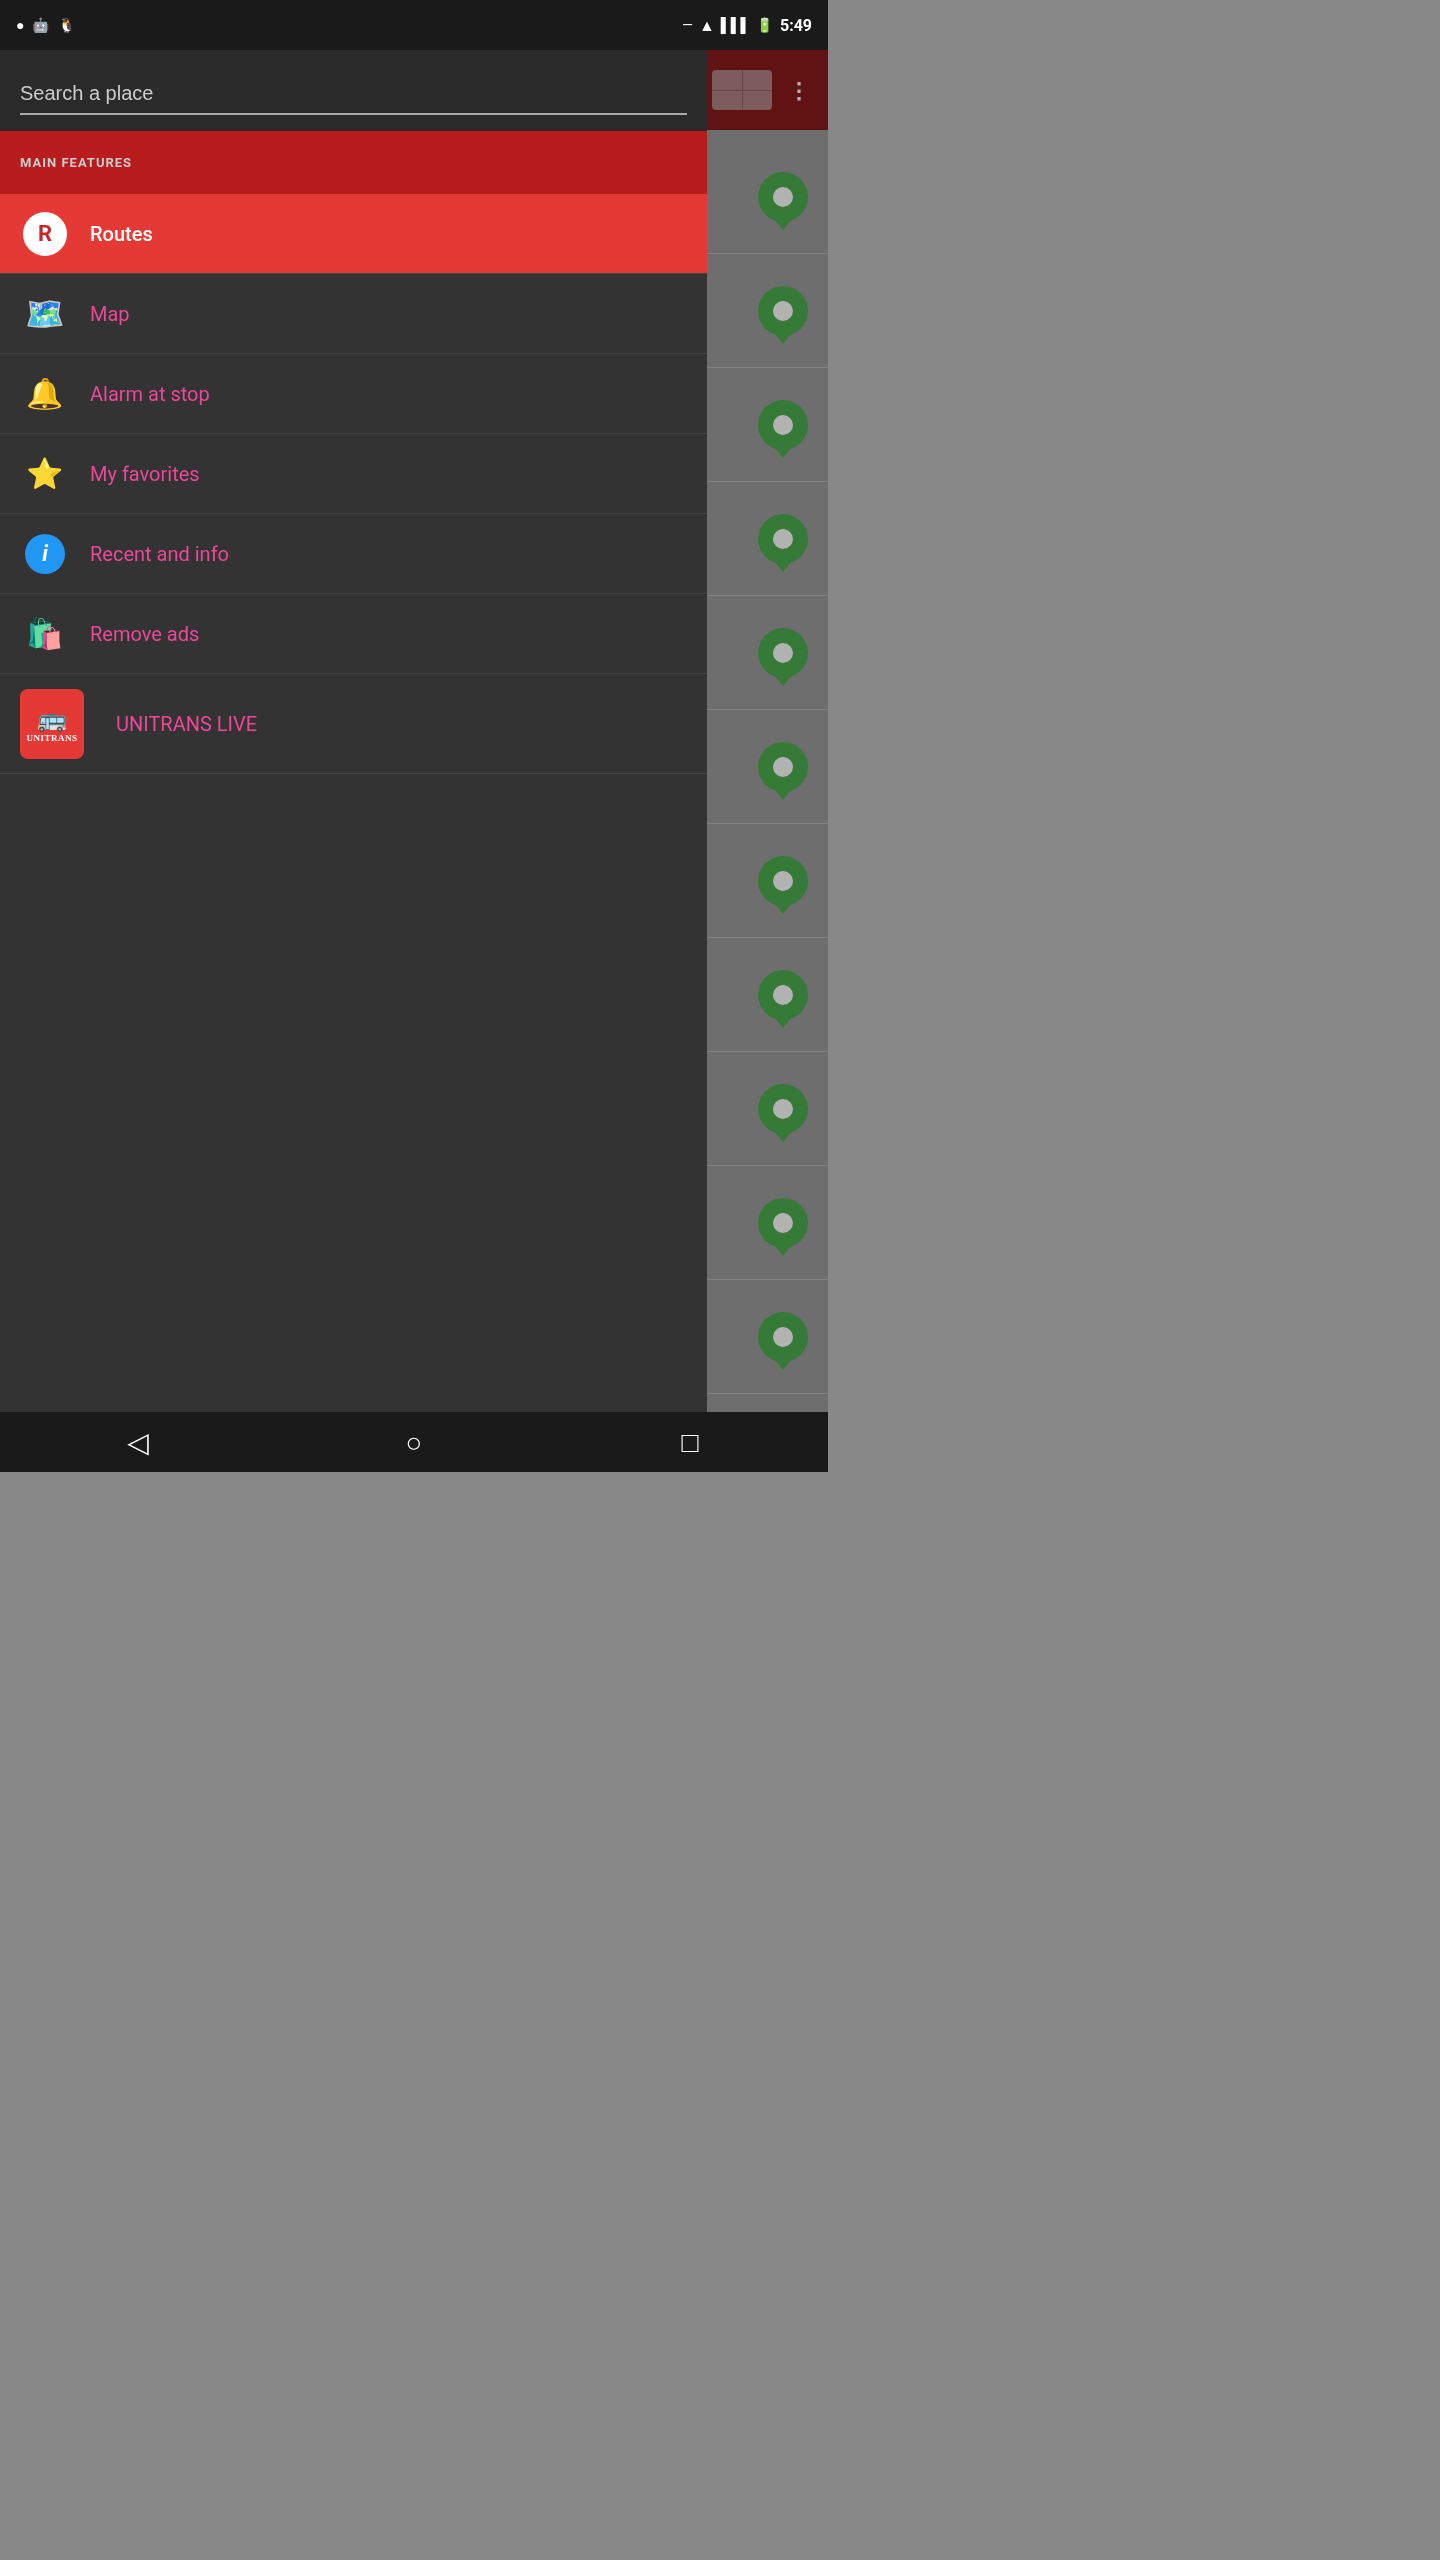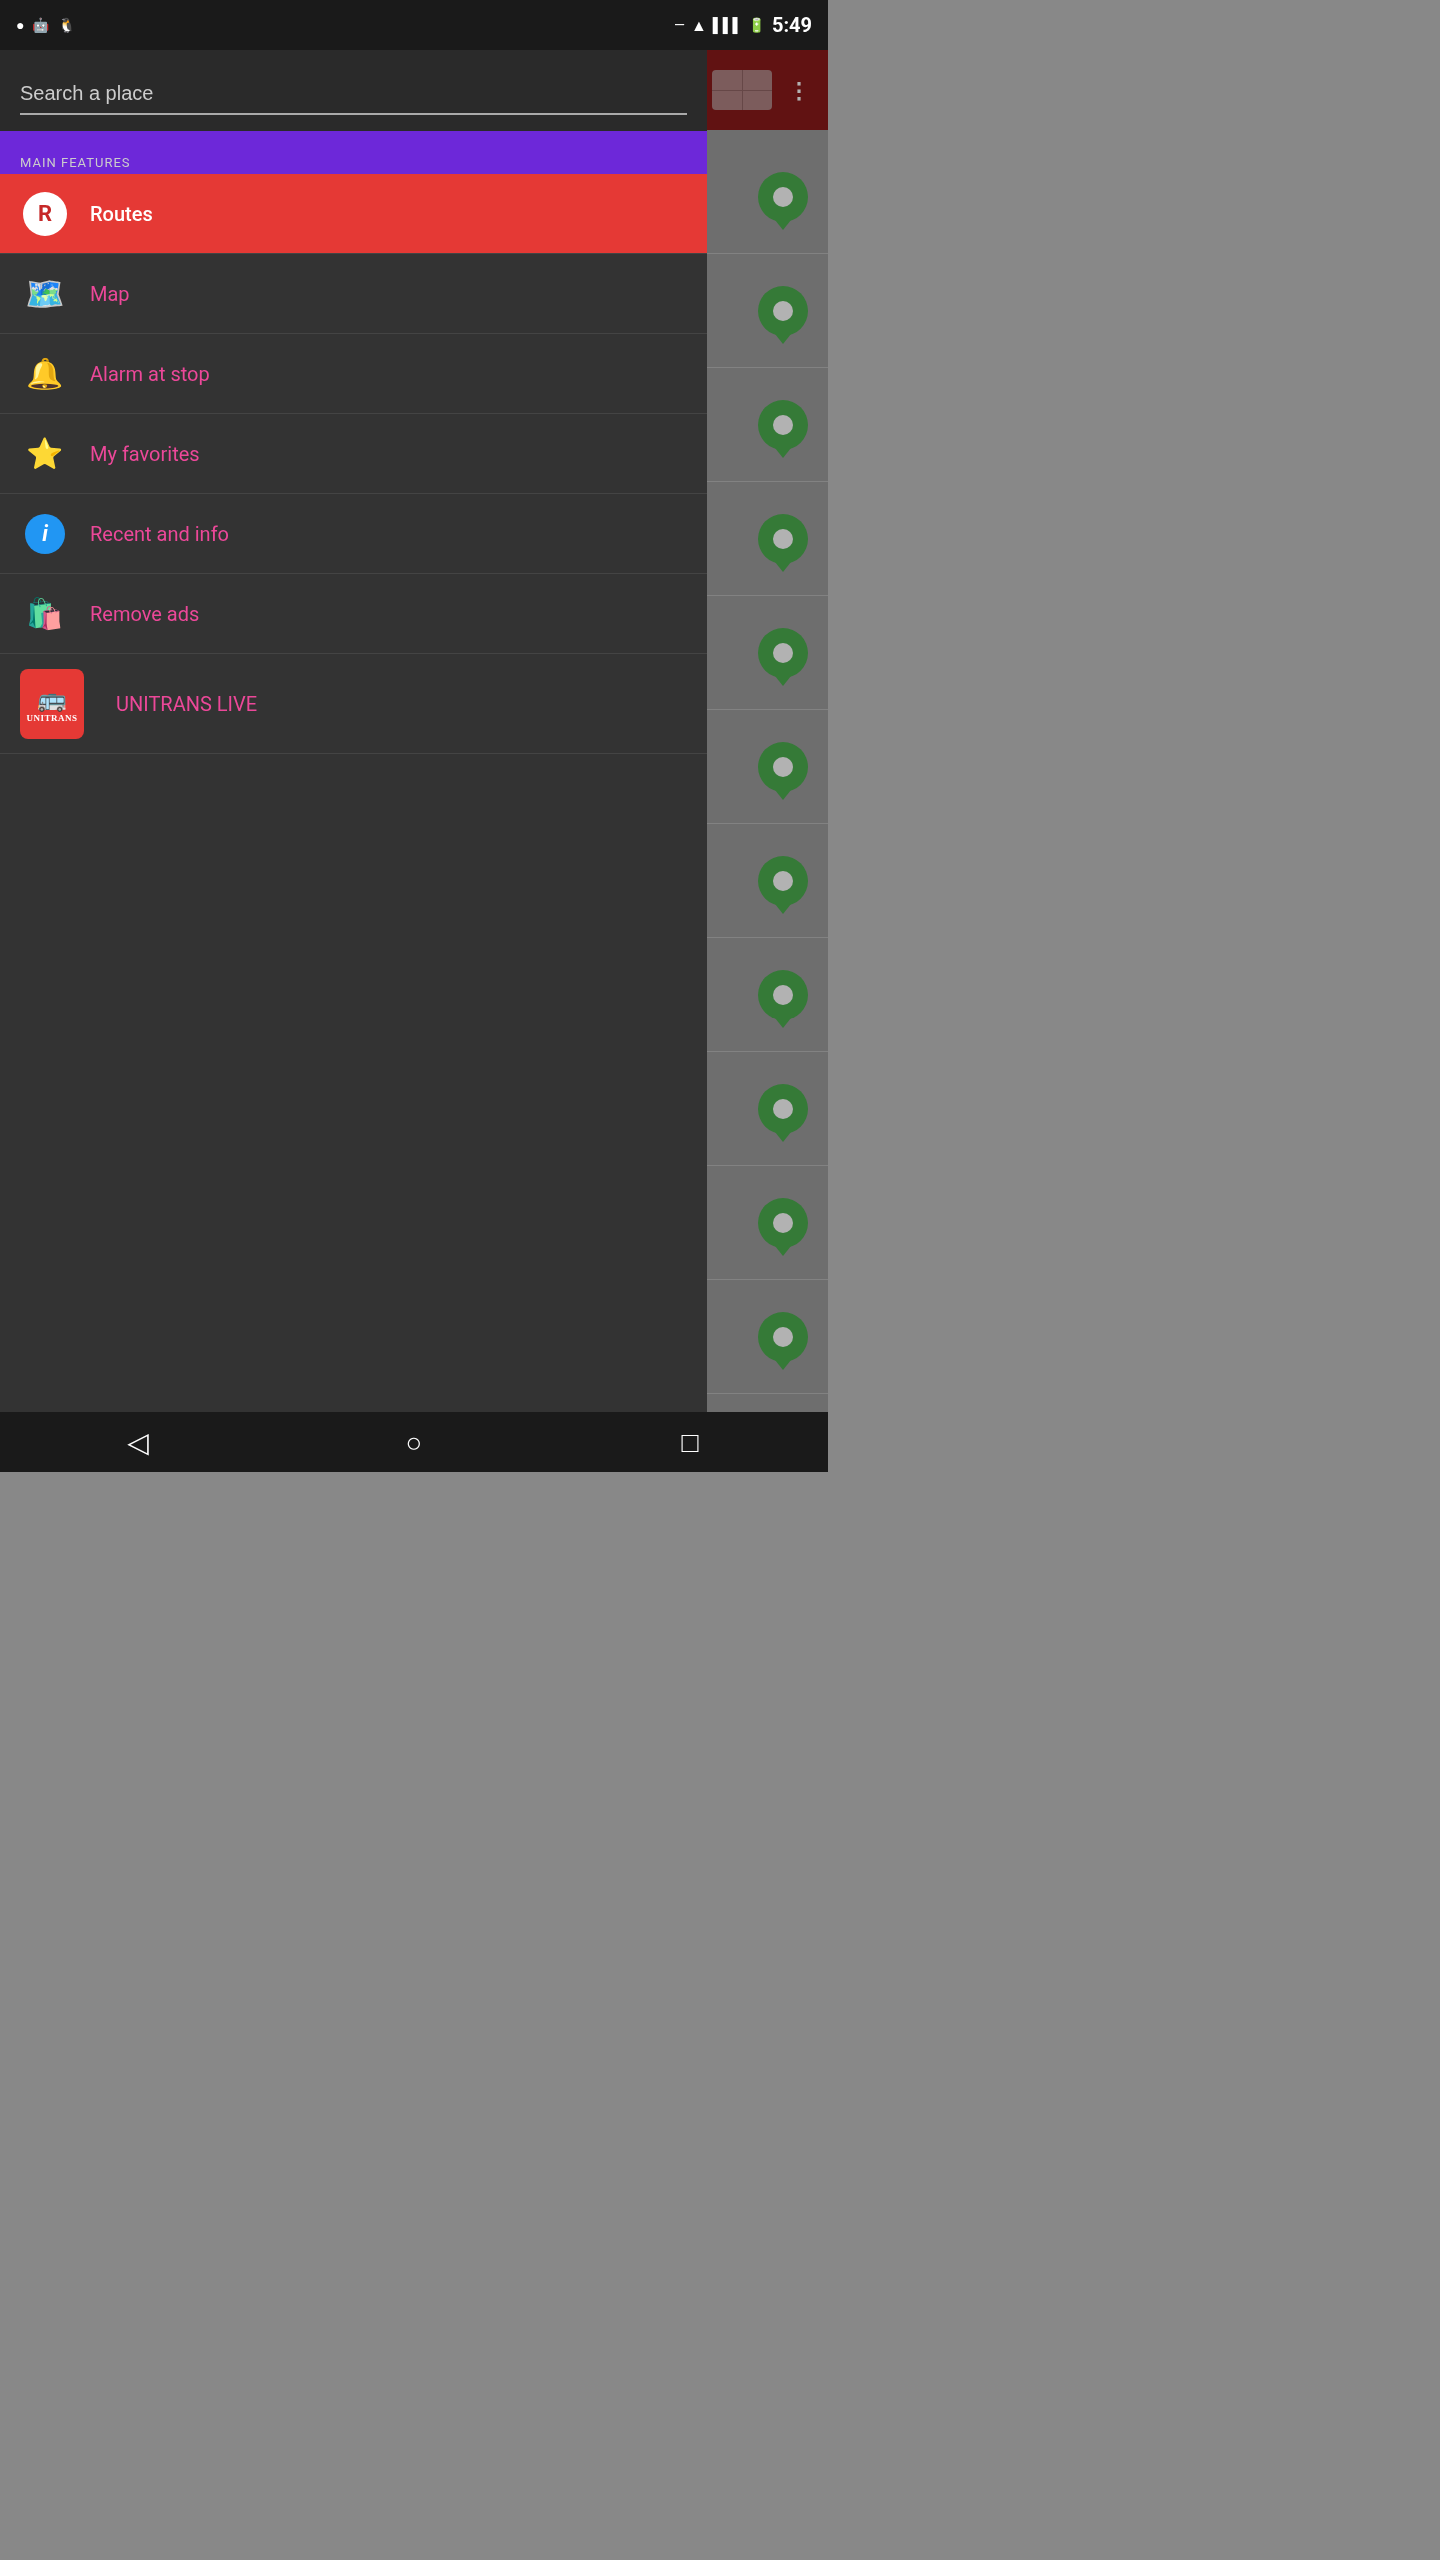--- a/index.html
+++ b/index.html
@@ -39,21 +39,21 @@
     .status-bar-right {
       display: flex;
       align-items: center;
       gap: 6px;
       font-size: 14px;
       color: white;
     }
 
     .time-text {
       color: white;
-      font-size: 20px;
+      font-size: 16px;
       font-weight: bold;
     }
 
     
     .main-container {
       display: flex;
       width: 100%;
       height: calc(100% - 50px - 60px);
       position: relative;
     }
@@ -156,26 +156,26 @@
       font-size: 20px;
       padding: 8px 0;
       outline: none;
     }
 
     .search-input::placeholder {
       color: #ccc;
     }
 
     .main-features-label {
-      padding: 24px 20px 4px 20px;
+      padding: 24px 20px 24px 20px;
       color: #ccc;
       font-size: 13px;
-      font-weight: normal;
+      font-weight: bold;
       letter-spacing: 1px;
-      background: #6d28d9;
+      background: #b91c1c;
     }
 
     .menu-items {
       flex: 1;
       overflow-y: auto;
       background: #333;
     }
 
     .menu-item {
       display: flex;

